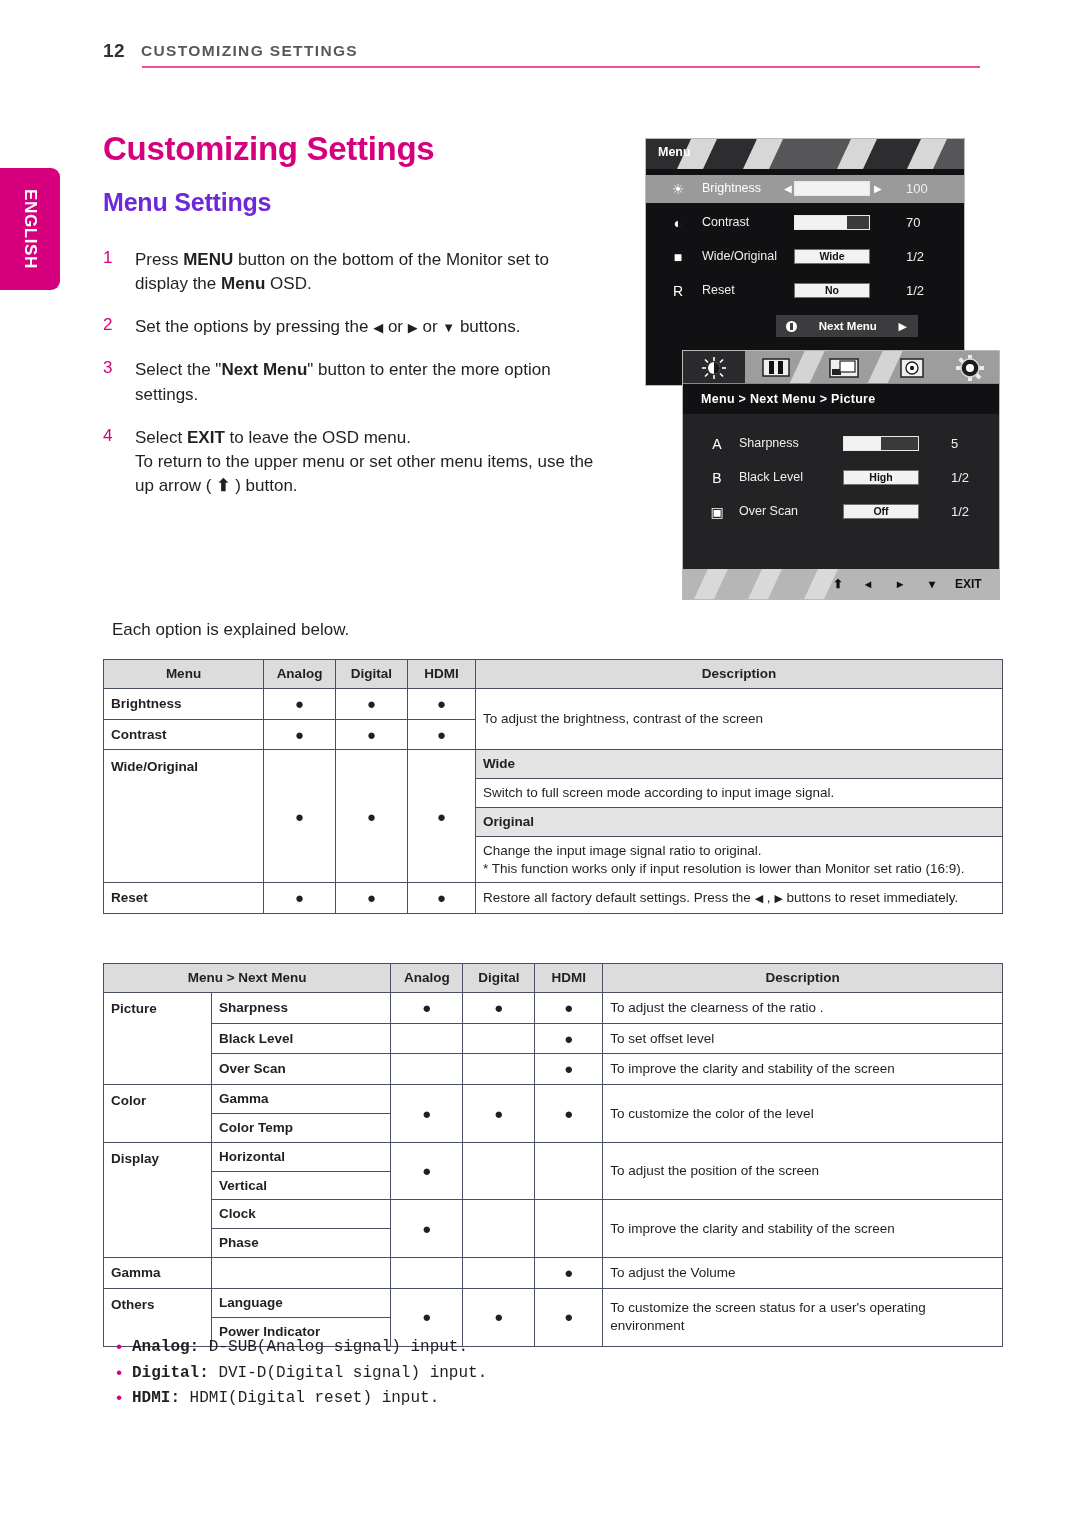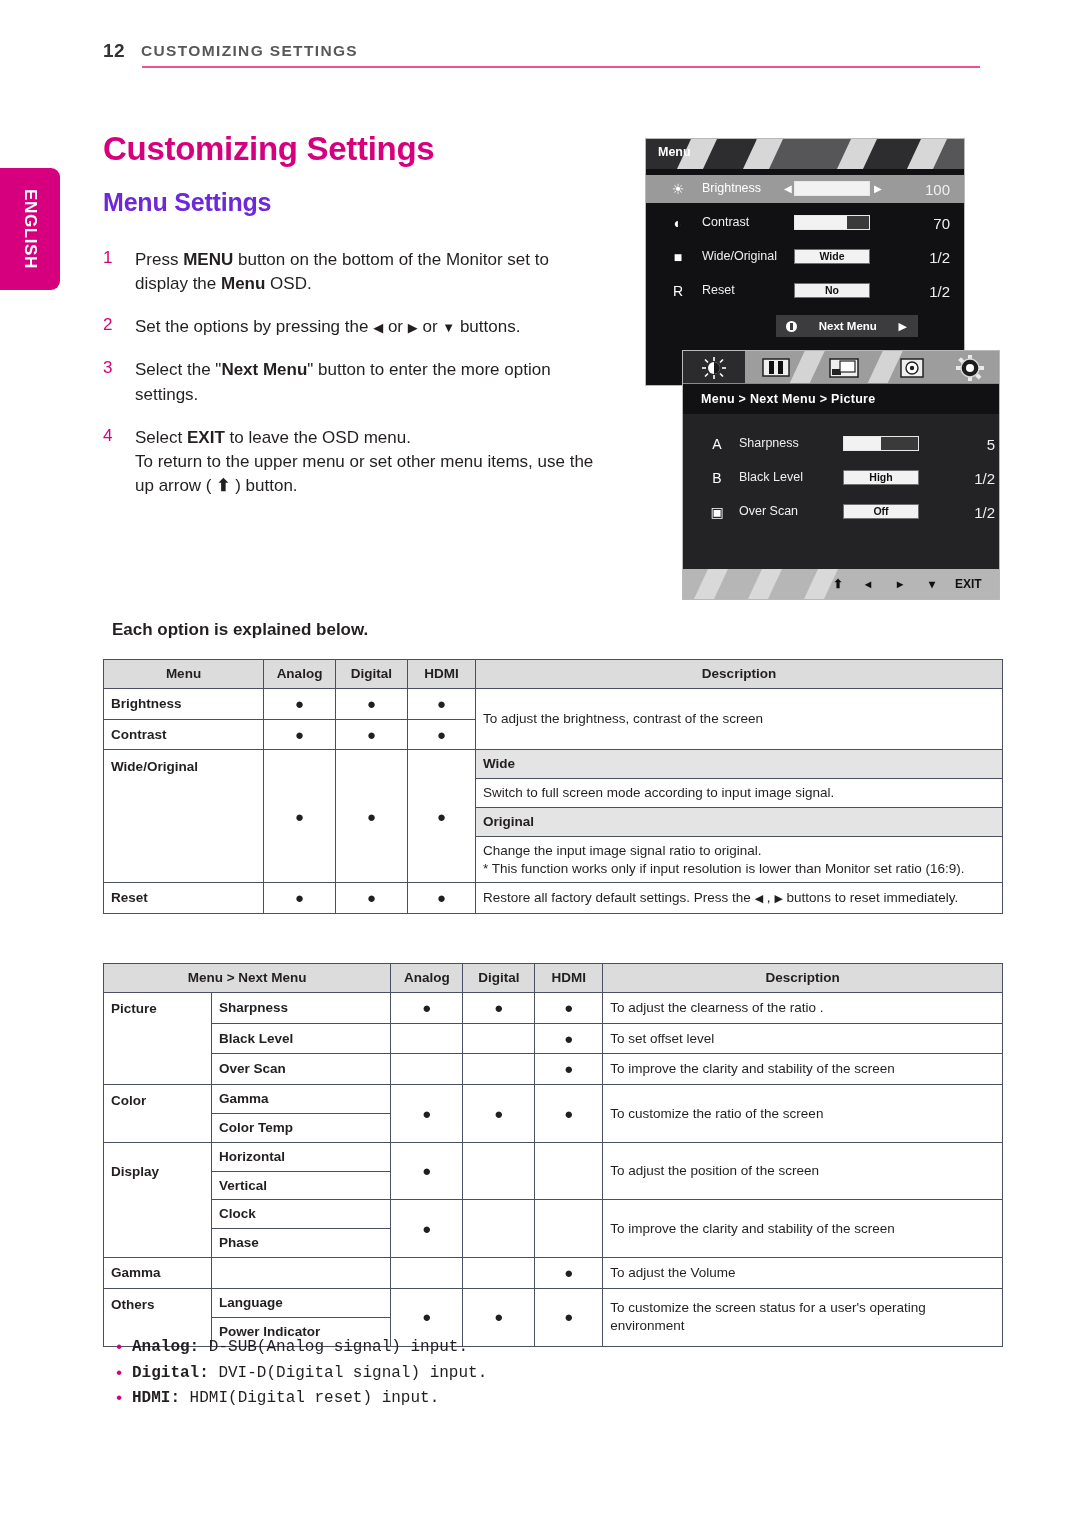--- a/index.html
+++ b/index.html
@@ -60,21 +60,21 @@
   .step .num {
     position:absolute; left:0; top:0;
     color:#d6007f; font-size:17px; font-weight:500;
   }
   .step .txt { font-size:17px; line-height:1.42; color:#231f20; }
   .step .txt b { font-weight:bold; }
   .arrow-g { font-size:13px; }
 
   .eachopt {
     position:absolute; left:112px; top:620px;
-    font-size:17px; color:#231f20;font-weight:bold;
+    font-size:17px; color:#231f20;
   }
 
   
   .osd1 {
     position:absolute; left:645px; top:138px; width:320px; height:248px;
     background:#111113; border:1px solid #b9b9b9;
   }
   .osd1-head {
     position:relative; height:30px; background:#2d2d2f; overflow:hidden;
   }
@@ -100,21 +100,21 @@
     display:flex; align-items:center; justify-content:center;
     color:#fff; font-size:14px;
   }
   .osd-row .lbl {
     position:absolute; left:56px; top:6px;
     color:#efefef; font-size:12.5px;
   }
   .osd-row.sel .lbl { color:#fff; }
   .osd-row .val {
     position:absolute; left:260px; top:6px;
-    color:#efefef; font-size:15px; text-align:right; width:44px;
+    color:#efefef; font-size:13px; text-align:left; width:44px;
   }
 
   
   .wg { position:absolute; left:148px; top:6px; }
   .bar-track {
     width:76px; height:15px; background:#3a3a3a;
     border:1px solid #e8e8e8;
   }
   .bar-fill { height:100%; background:#f2f2f2; }
   .opt-box {
@@ -479,27 +479,27 @@
         <td class="dotc"></td>
         <td class="dotc">●</td>
         <td>To improve the clarity and stability of the screen</td>
       </tr>
       <tr>
         <td class="bname" rowspan="2" style="vertical-align:top;padding-top:7px">Color</td>
         <td class="bname">Gamma</td>
         <td class="dotc" rowspan="2">●</td>
         <td class="dotc" rowspan="2">●</td>
         <td class="dotc" rowspan="2">●</td>
-        <td rowspan="2">To customize the ratio of the screen</td>
+        <td rowspan="2">To customize the color of the level</td>
       </tr>
       <tr>
         <td class="bname">Color Temp</td>
       </tr>
       <tr>
-        <td class="bname" rowspan="4" style="vertical-align:top;padding-top:20px">Display</td>
+        <td class="bname" rowspan="4" style="vertical-align:top;padding-top:7px">Display</td>
         <td class="bname">Horizontal</td>
         <td class="dotc" rowspan="2">●</td>
         <td class="dotc" rowspan="2"></td>
         <td class="dotc" rowspan="2"></td>
         <td rowspan="2">To adjust the position of the screen</td>
       </tr>
       <tr>
         <td class="bname">Vertical</td>
       </tr>
       <tr>

